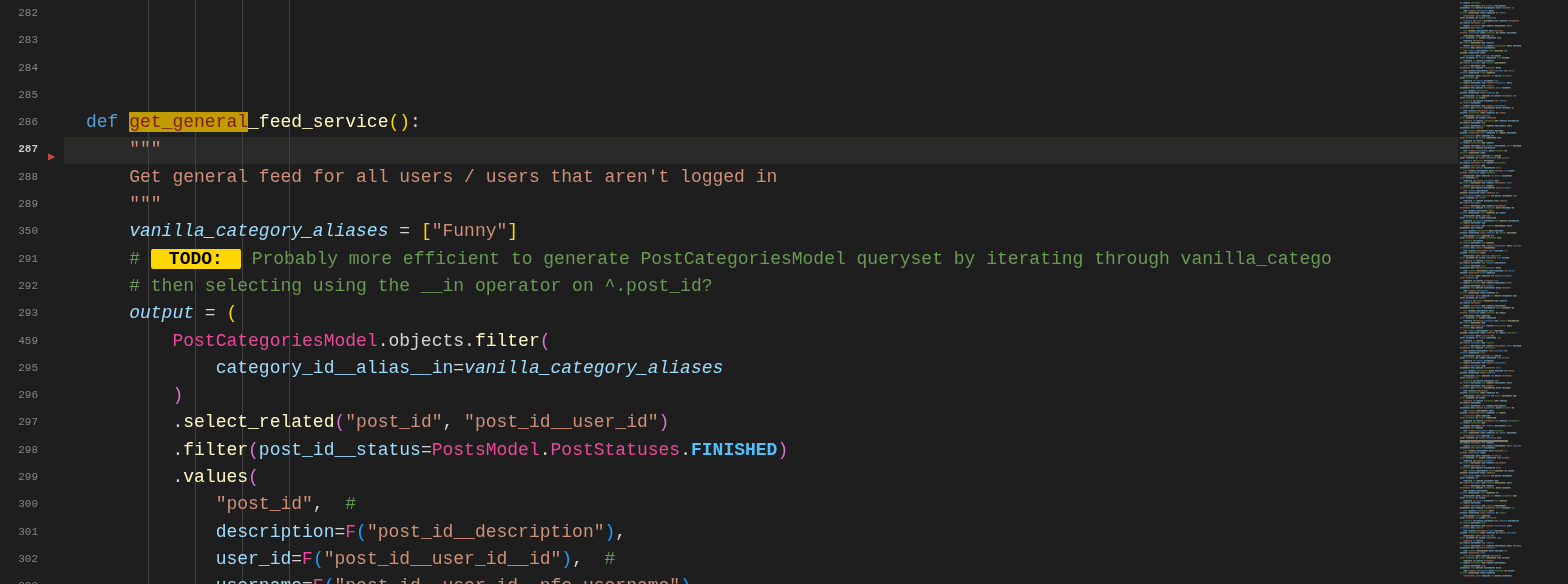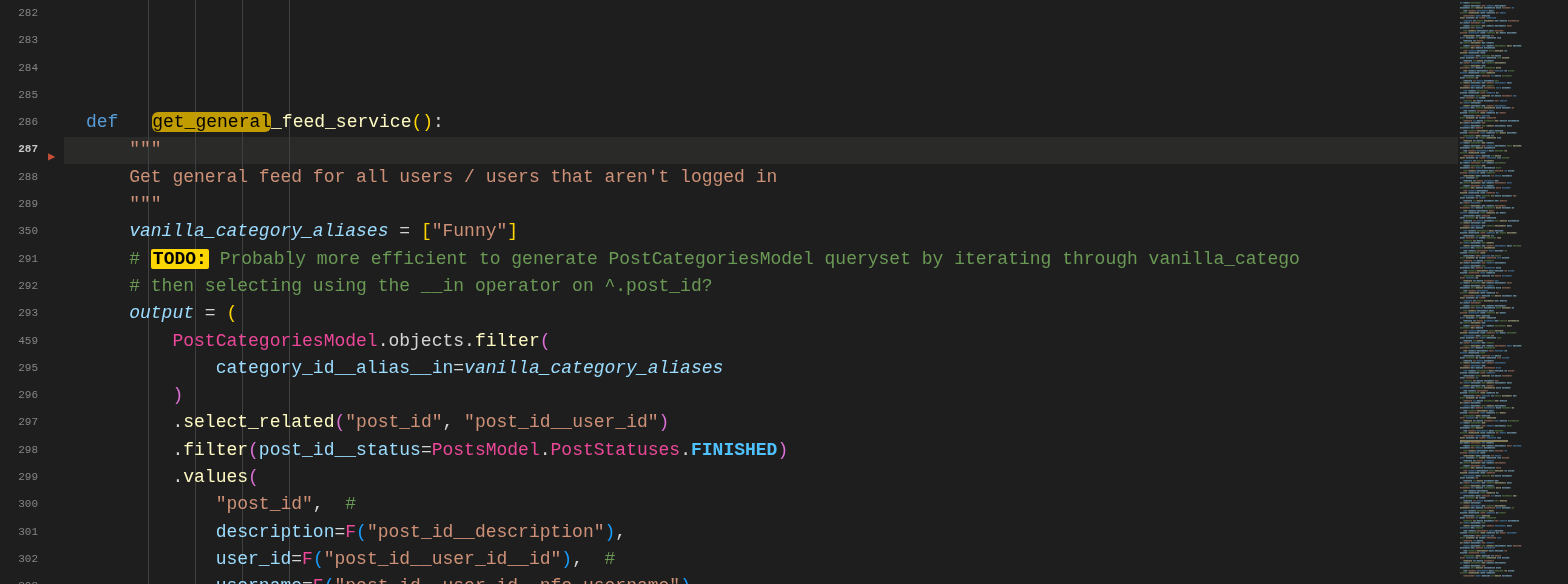--- a/index.html
+++ b/index.html
@@ -101,26 +101,25 @@
   .tok-string { color: #ce9178; }
   .tok-comment { color: #6a9955; }
   .tok-class { color: #ec4899; }
   .tok-var { color: #9cdcfe; font-style: italic; }
   .tok-param { color: #9cdcfe; }
   .tok-punct { color: #d4d4d4; }
   .tok-const { color: #4fc1ff; font-weight: bold; }
   .tok-delim { color: #ffd700; }
   .tok-delim2 { color: #da70d6; }
   .tok-delim3 { color: #179fff; }
-  .hl-todo { background: #ffd700; color: #000; font-weight: bold; padding: 0 2px; border-radius: 2px; }
+  .hl-todo { background: #ffd700; color: #000; font-weight: bold; padding: 0 18px; border-radius: 2px; }
   .hl-func-highlight {
     background: #c19c00;
-    color: #000000;
-    border-radius: 6px;
-    margin-left: 23px;
+    color: #7f1d1d;
+    border-radius: 0;
   }
 </style>
 </head>
 <body>
 
 <div class="editor-container">
 
   <div class="gutter">
       <div class="line-no">282</div>
       <div class="line-no">283</div>

